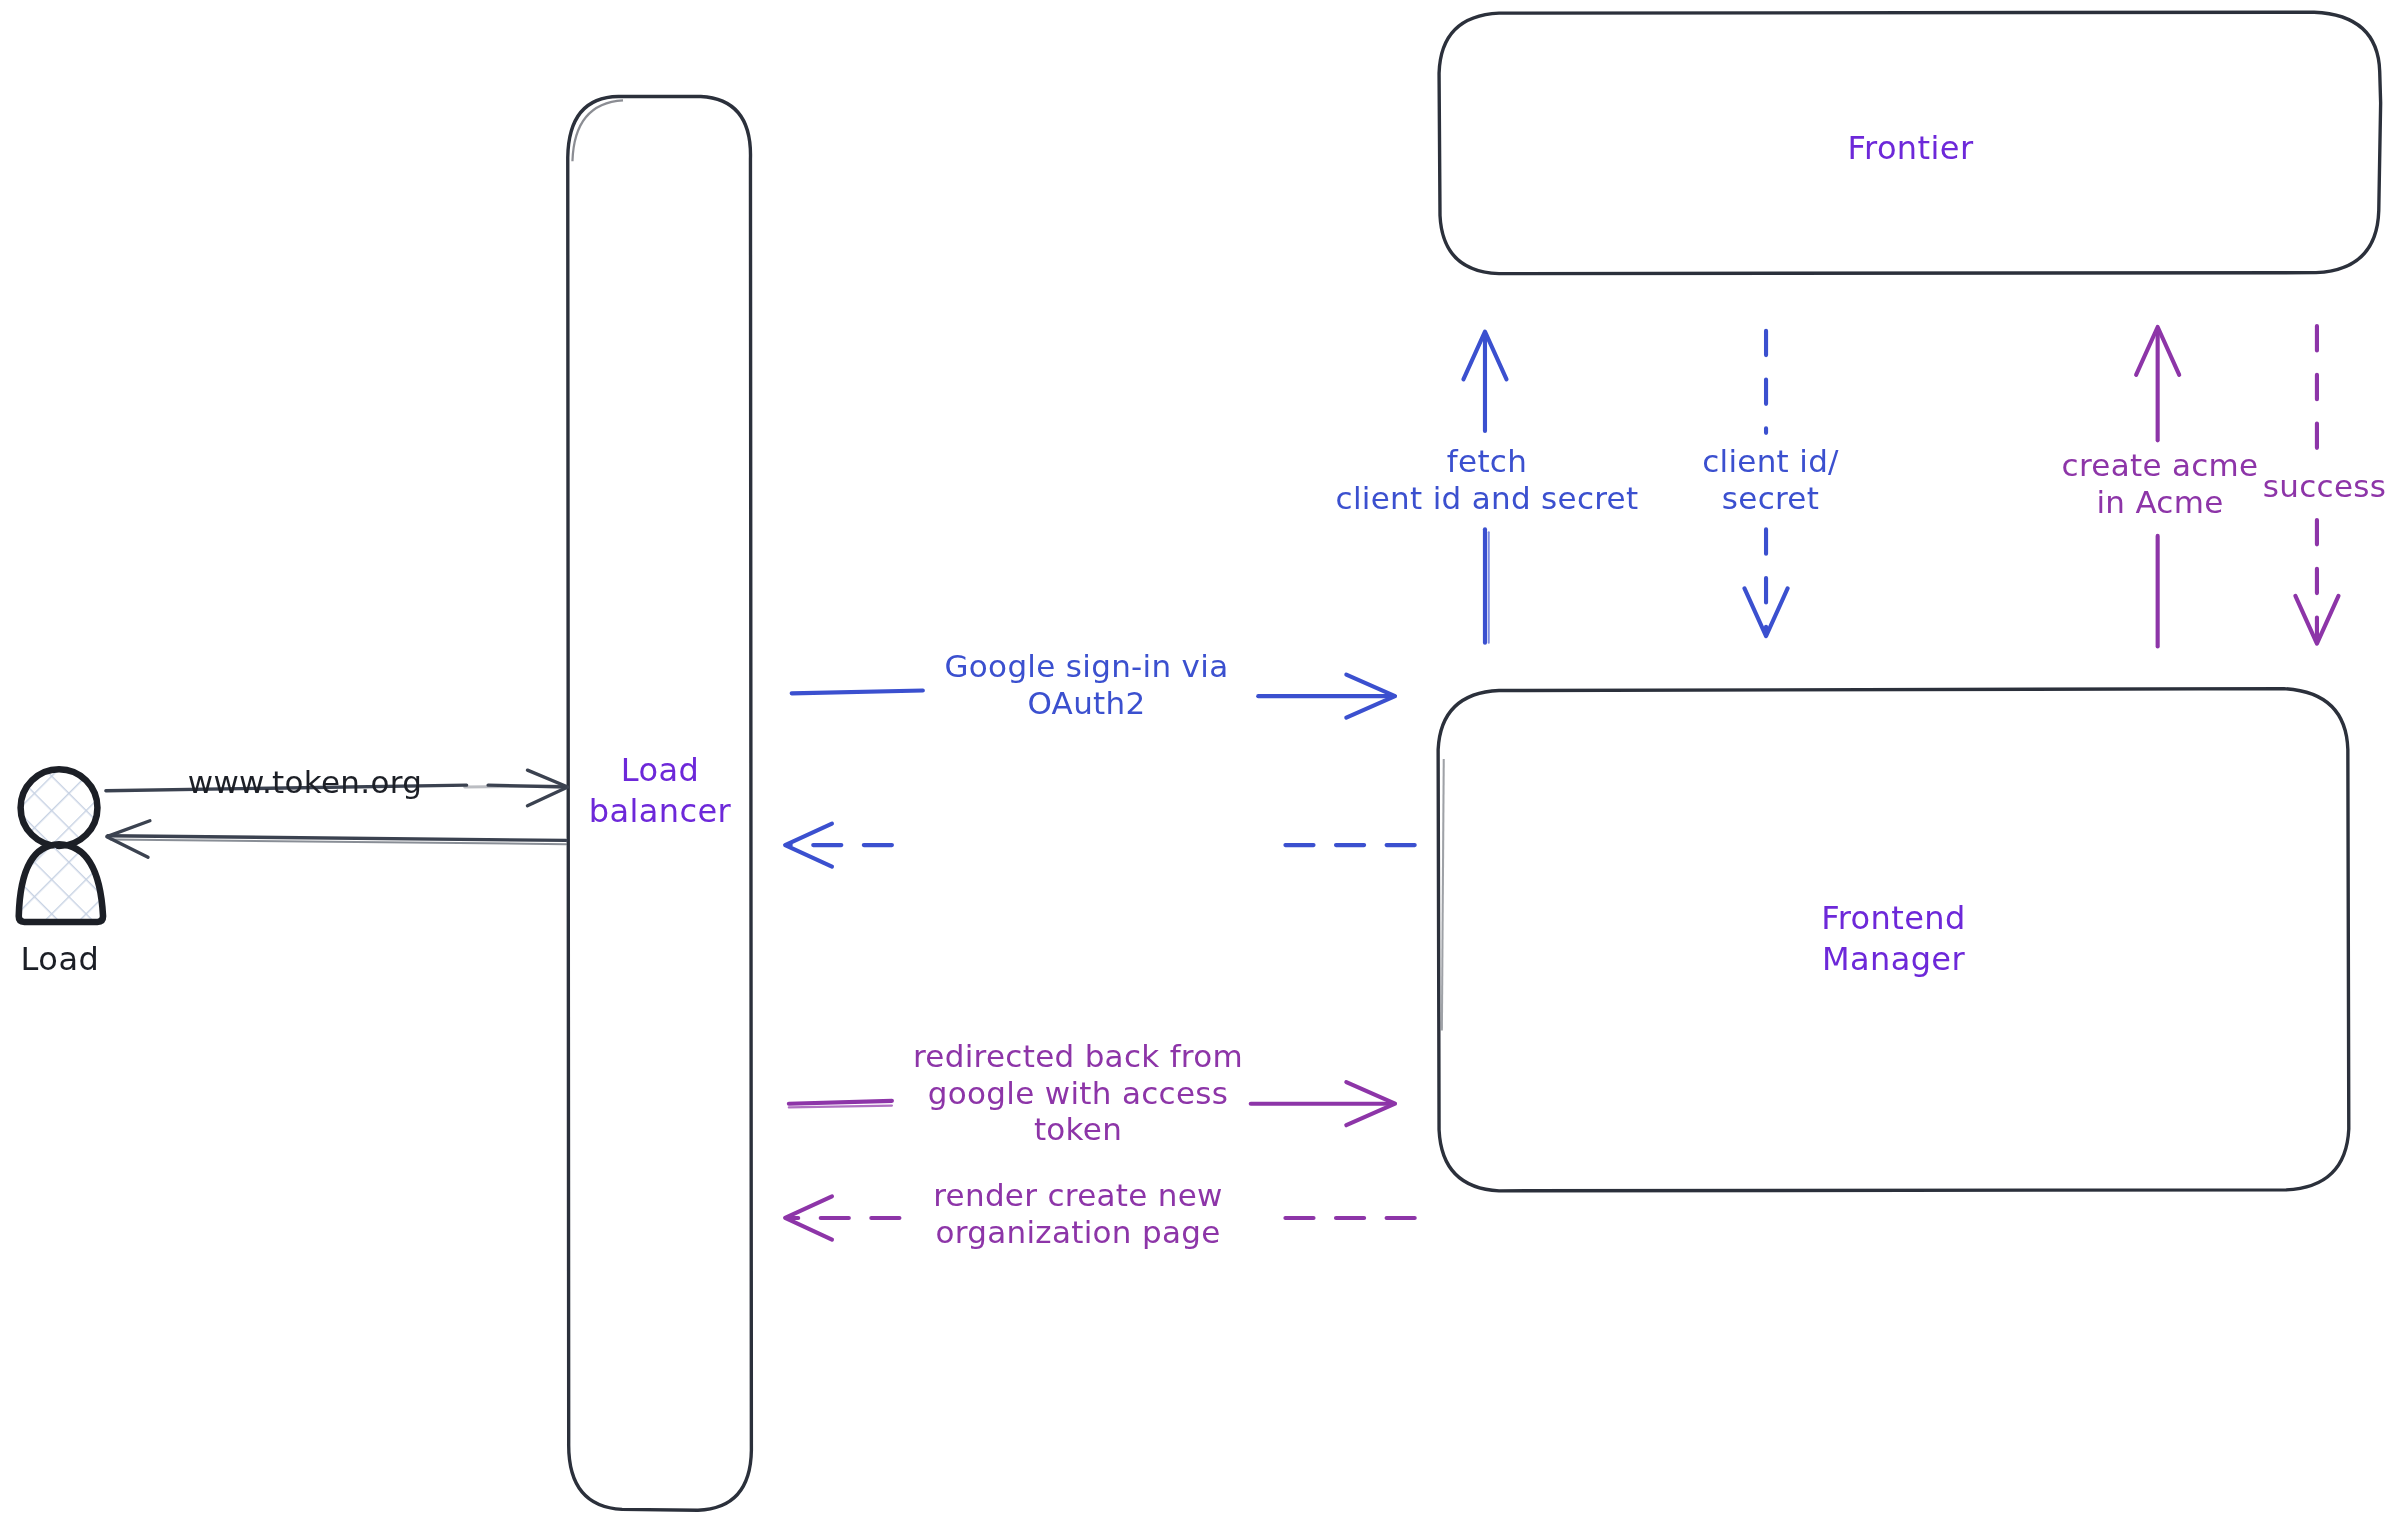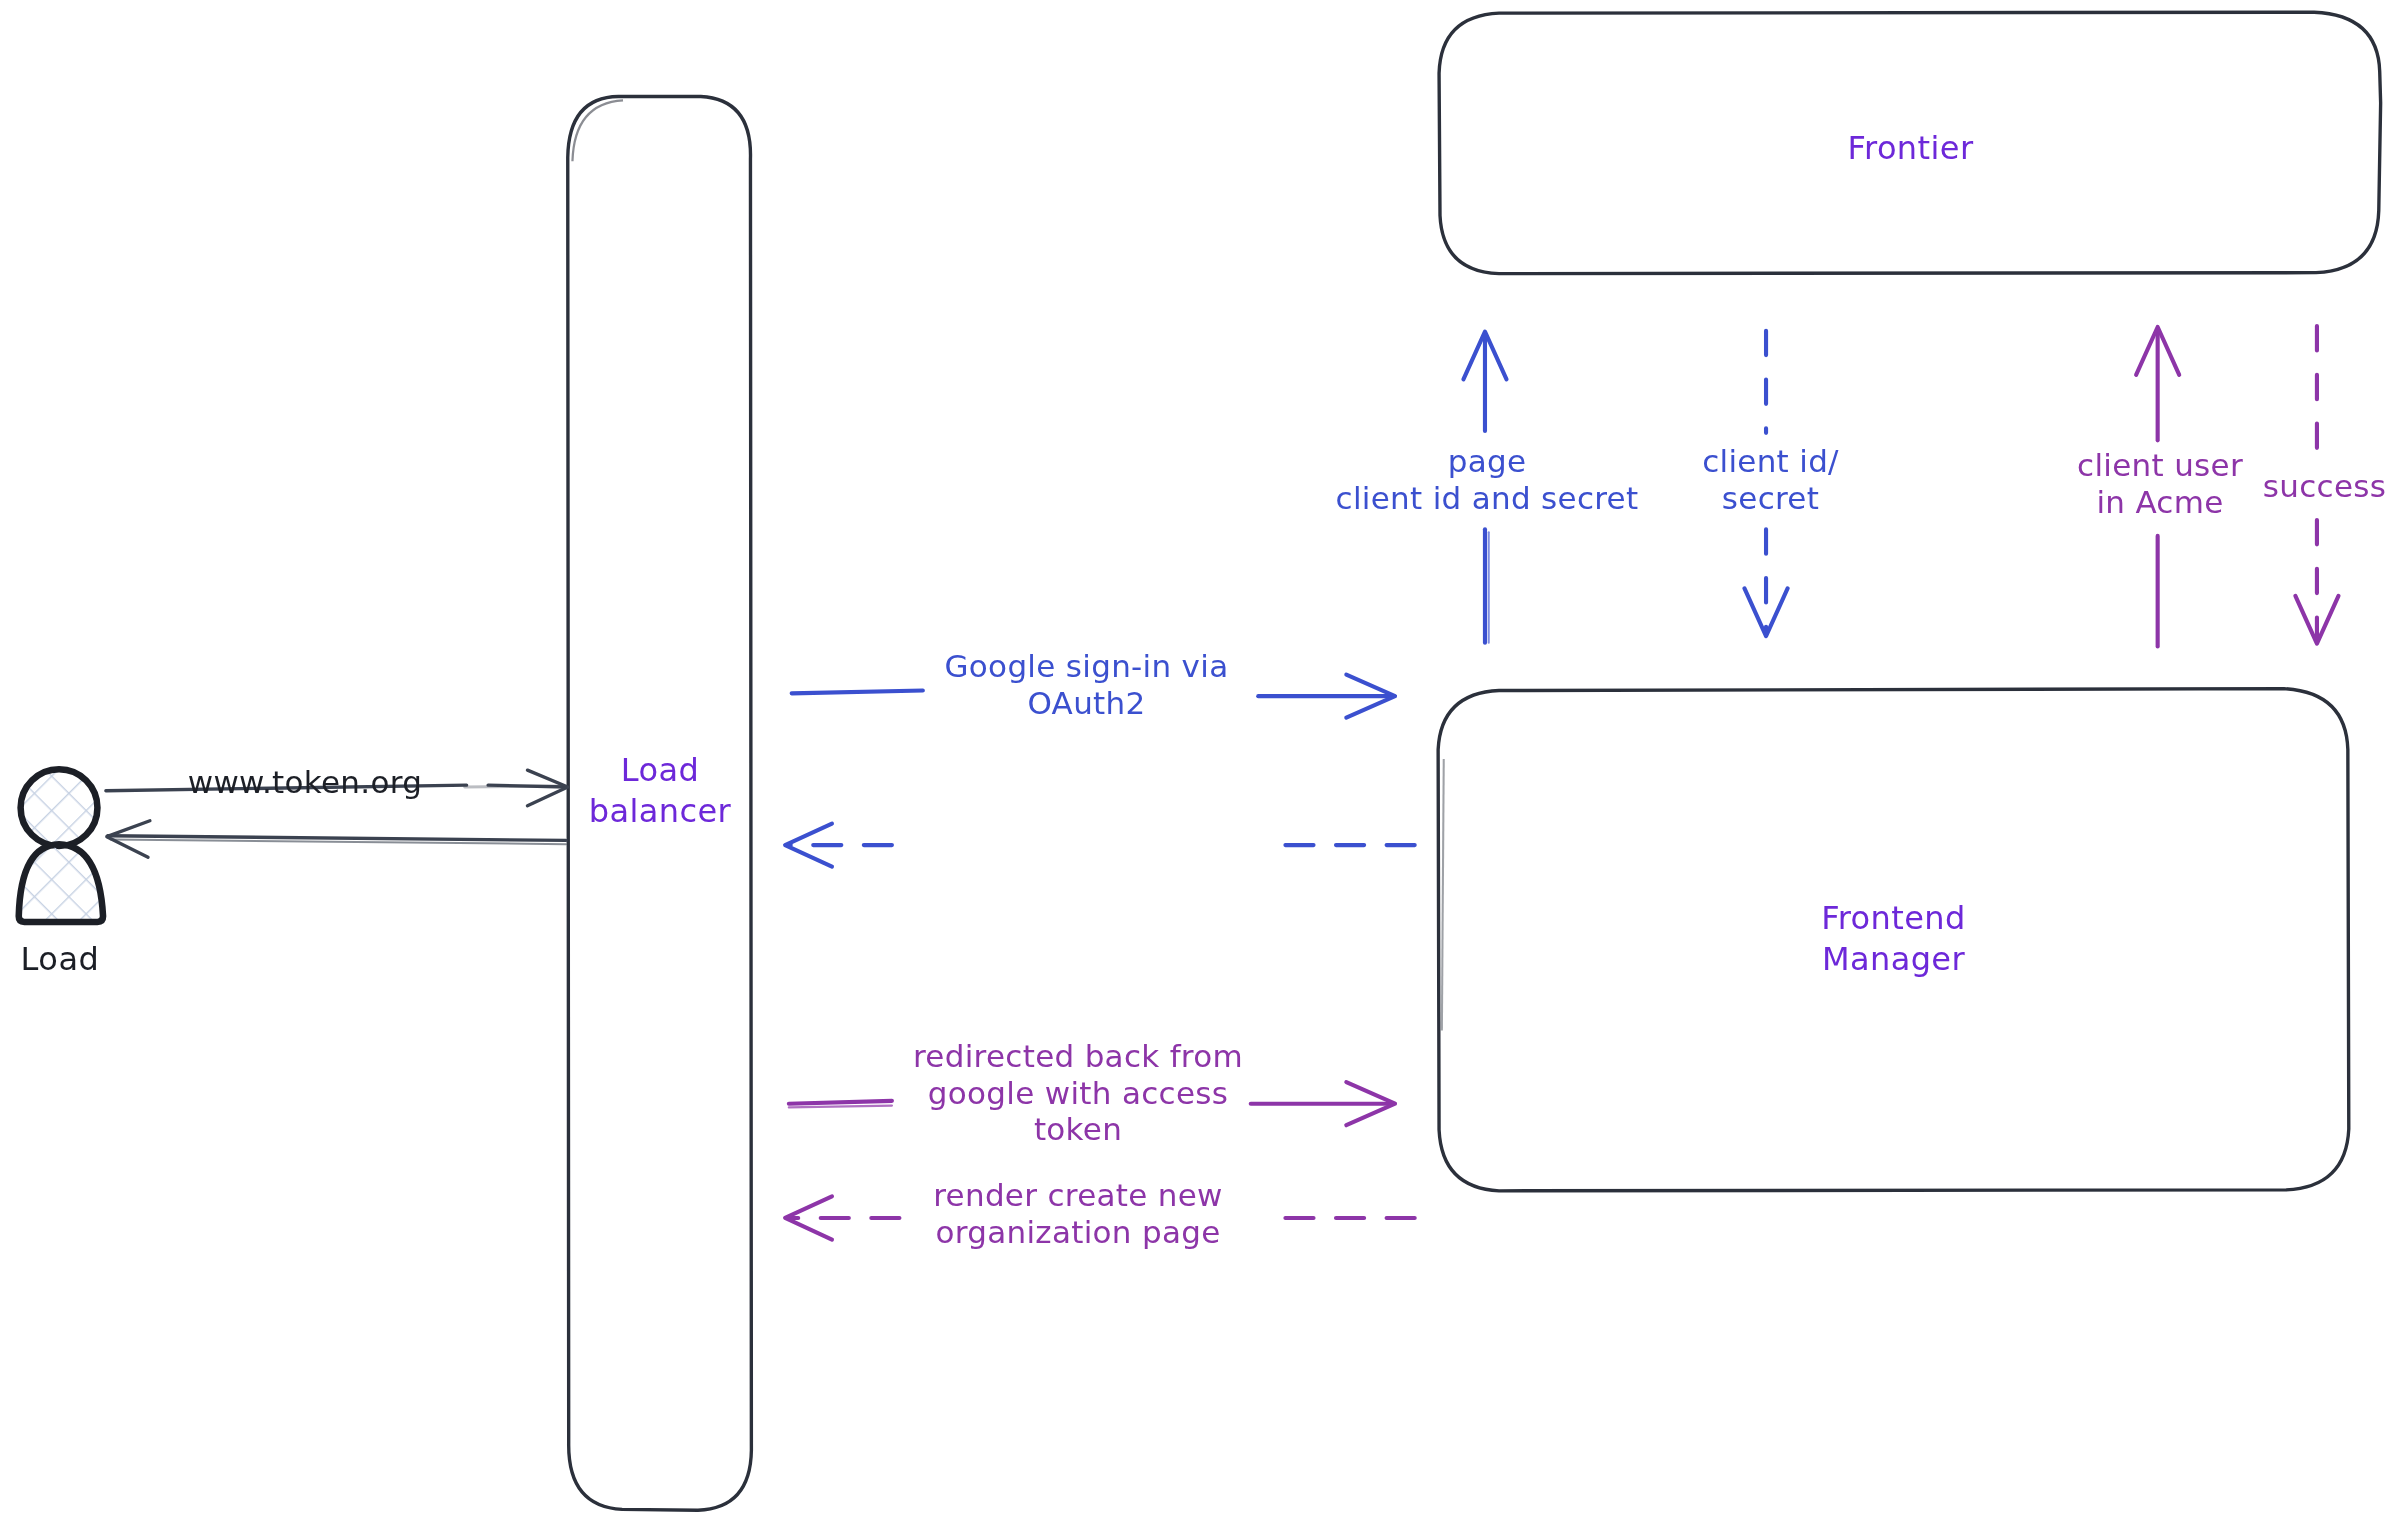--- a/index.html
+++ b/index.html
@@ -170,25 +170,25 @@
 OAuth2</div>
 
 
   <div class="edge-label purple" style="left:881px; top:1038px; width:394px;">redirected back from
 google with access
 token</div>
 
   <div class="edge-label purple" style="left:881px; top:1177px; width:394px;">render create new
 organization page</div>
 
-  <div class="edge-label blue" style="left:1291px; top:443px; width:392px;">page
+  <div class="edge-label blue" style="left:1291px; top:443px; width:392px;">fetch
 client id and secret</div>
 
   <div class="edge-label blue" style="left:1677px; top:443px; width:187px;">client id/
 secret</div>
 
-  <div class="edge-label purple" style="left:2029px; top:447px; width:262px;">client user
+  <div class="edge-label purple" style="left:2029px; top:447px; width:262px;">create acme
 in Acme</div>
 
   <div class="edge-label purple" style="left:2245px; top:468px; width:159px;">success</div>
 
 </div>
 
 
 </body></html>

